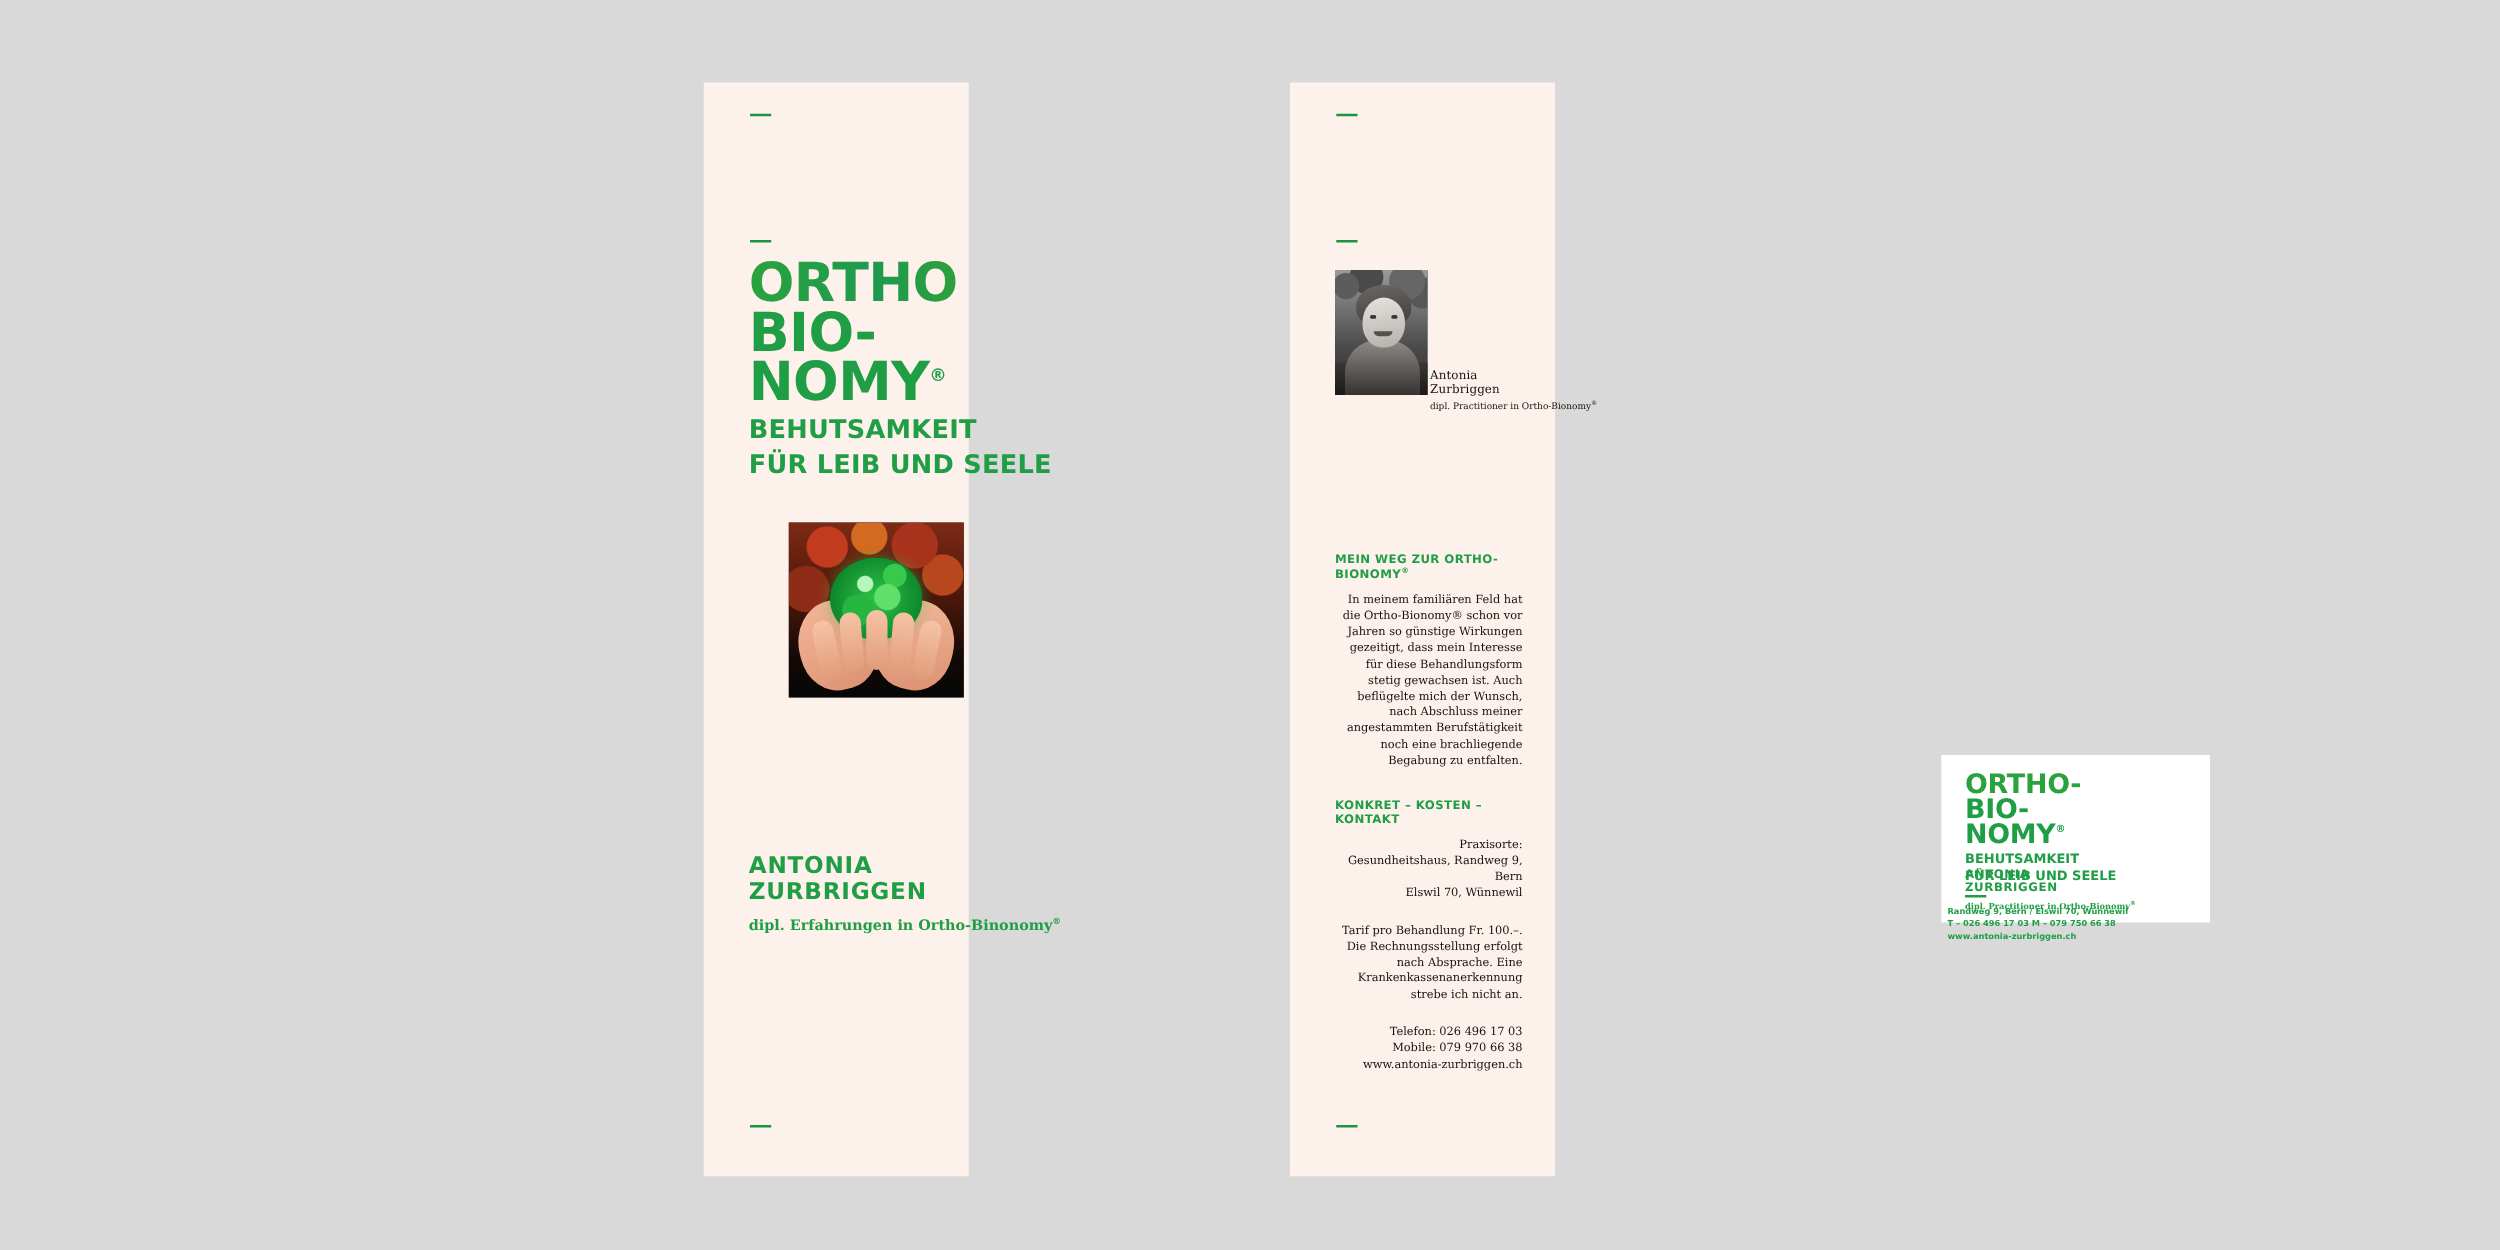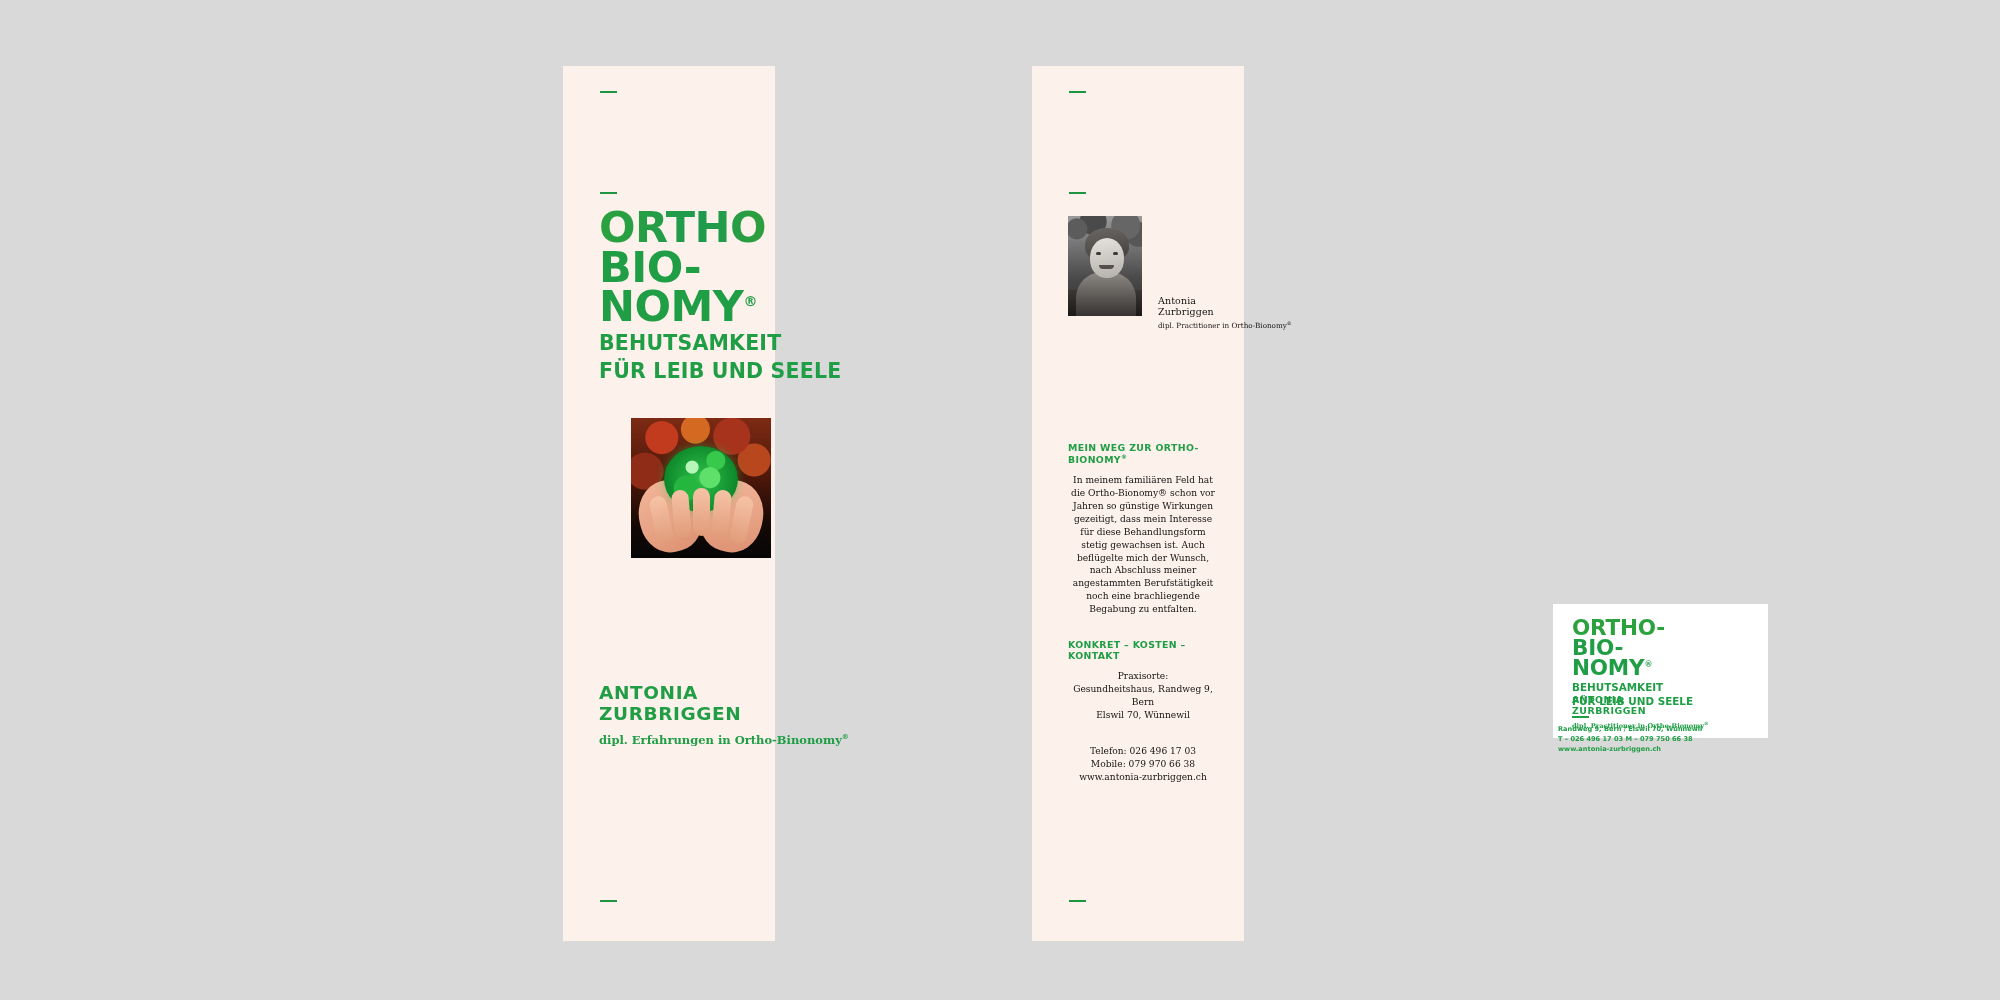--- a/index.html
+++ b/index.html
@@ -240,21 +240,21 @@
     background: linear-gradient(180deg, #8e8a86 0%, #5d5a57 55%, #35322f 100%);
   }
   .back-photo .body {
     position: absolute;
     left: -4px; bottom: 0; width: 86px; height: 26px;
     background: linear-gradient(180deg, #3a3734, #1a1917);
   }
 
   .back-caption {
     position: absolute;
-    left: 126px;
+    left: 112px;
     top: 229px;
     width: 90px;
   }
   .back-caption .cap-name {
     font-family: "DejaVu Serif", serif;
     font-size: 9.5px;
     color: #14120f;
     letter-spacing: 0.1px;
   }
   .back-caption .cap-role {
@@ -280,21 +280,21 @@
     color: #1f9e45;
     margin-bottom: 9px;
   }
   .back-h .reg-s { font-size: 6px; vertical-align: super; }
   .back-p {
     font-family: "DejaVu Serif", serif;
     font-size: 9.1px;
     line-height: 1.42;
     color: #14120f;
     margin: 0 0 11px 0;
-    text-align: center;
+    text-align: right;
   }
   .gap-lg { height: 12px; }
   .back-block { margin-bottom: 11px; }
 
   
   .card {
     position: absolute;
     left: 1553px;
     top: 604px;
     width: 215px;
@@ -445,20 +445,21 @@
       </div>
 
       <div class="gap-lg"></div>
 
       <div class="back-block">
         <div class="back-h"><span>KONKRET – KOSTEN – KONTAKT</span></div>
         <p class="back-p" style="white-space: pre-line;">Praxisorte:
 Gesundheitshaus, Randweg 9, Bern
 Elswil 70, Wünnewil</p>
         <div style="height:6px"></div>
+        <p class="back-p">Tarif pro Behandlung Fr. 100.–. Die Rechnungsstellung erfolgt nach Absprache. Eine Krankenkassenanerkennung strebe ich nicht an.</p>
         <div style="height:6px"></div>
         <p class="back-p" style="white-space: pre-line;">Telefon: 026 496 17 03
 Mobile: 079 970 66 38
 www.antonia-zurbriggen.ch</p>
       </div>
 
     </div>
   </div>
 
   <div class="card">

